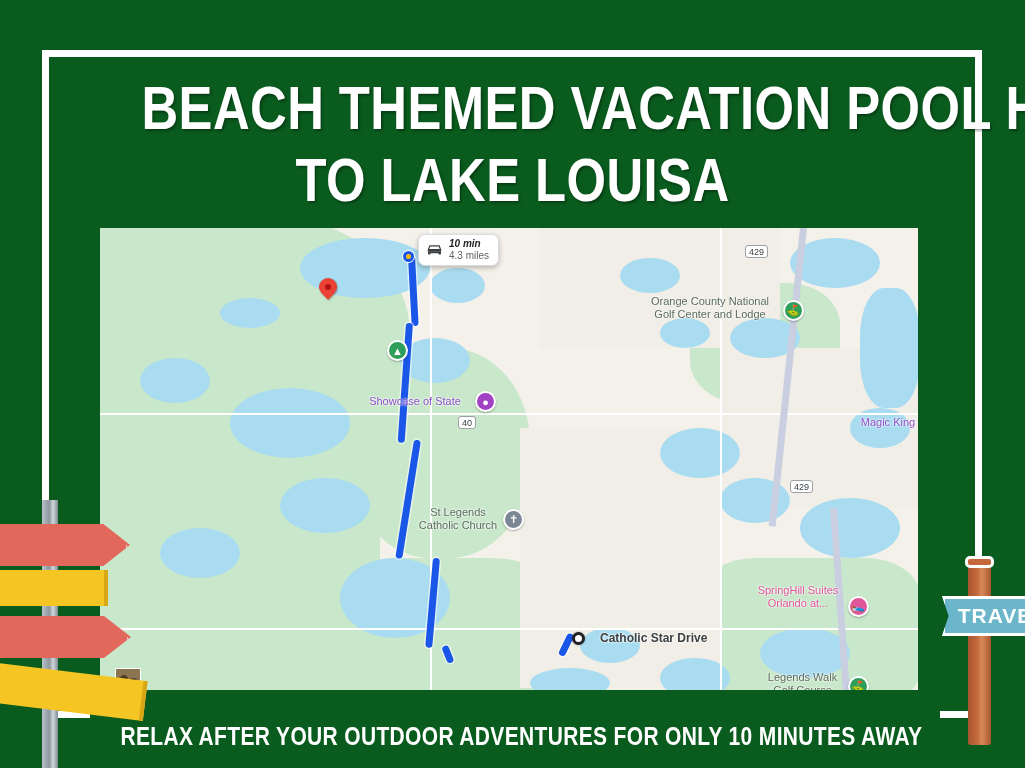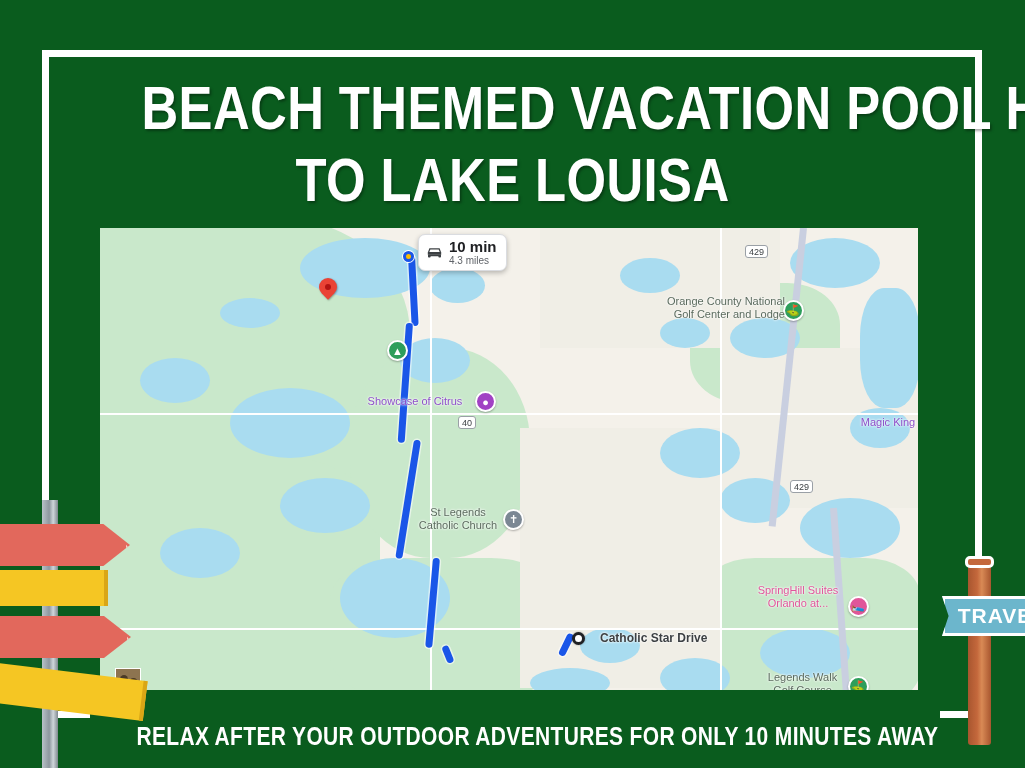--- a/index.html
+++ b/index.html
@@ -62,21 +62,21 @@
          box-shadow:0 0 0 1.5px rgba(255,255,255,.55);}
 
   .origin-dot{position:absolute;width:11px;height:11px;border-radius:50%;
       background:#fbbc04;border:3px solid #1a56e8;box-shadow:0 0 0 1px #fff;}
   .dest-dot{position:absolute;width:13px;height:13px;border-radius:50%;
       background:#fff;border:3px solid #202124;box-shadow:0 0 2px rgba(0,0,0,.4);}
 
   .badge{position:absolute;background:#fff;border:1px solid #dadce0;border-radius:7px;
       padding:4px 9px 4px 7px;display:flex;align-items:center;gap:6px;
       box-shadow:0 2px 5px rgba(0,0,0,.25);z-index:5;}
-  .badge .bt{font-size:15px;font-weight:700;color:#202124;line-height:1.05;}
+  .badge .bt{font-size:10px;font-weight:700;color:#202124;line-height:1.05;font-style:italic;}
   .badge .bs{font-size:10px;color:#5f6368;line-height:1.1;}
   .badge svg{display:block;}
 
   .thumb{position:absolute;left:15px;top:440px;width:26px;height:25px;
      background:linear-gradient(145deg,#6b5338 0%,#b79a6e 35%,#dfd0b2 55%,#8d7450 75%,#55destroy 100%);
      background-color:#8d7450;border:1px solid #fff;overflow:hidden;z-index:9;}
   .thumb i{position:absolute;background:#4a3a26;border-radius:50%;}
 
   
   .lpost{position:absolute;left:0;top:500px;width:175px;height:268px;z-index:8;}
@@ -100,21 +100,21 @@
   .rsign{position:absolute;display:flex;align-items:center;justify-content:center;
      color:#fff;font-weight:700;font-size:21px;letter-spacing:1px;
      border:3px solid #fff;box-sizing:border-box;
      font-family:"Liberation Sans",sans-serif;}
   .rsign.travel{left:12px;top:36px;width:110px;height:40px;background:#6cb6cc;
      clip-path:polygon(0 0,100% 0,100% 100%,0 100%,6% 50%);padding-left:10px;}
   .rsign.time{left:-55px;top:100px;width:130px;height:42px;background:#f0a33c;
      clip-path:polygon(14% 0,100% 0,100% 100%,14% 100%,0 50%);padding-left:14px;}
 
   
-  .footer{position:absolute;left:60px;top:722px;width:905px;text-align:left;z-index:12;}
+  .footer{position:absolute;left:44px;top:722px;width:905px;text-align:left;z-index:12;}
   .footer span{color:#ffffff;font-weight:700;font-size:25px;letter-spacing:.4px;
      font-family:"Liberation Sans Narrow","Liberation Sans",sans-serif;
      transform:scaleX(.84);display:inline-block;white-space:nowrap;}
 </style>
 </head>
 <body>
 
 <div class="stage">
 
   <div class="mapwrap">
@@ -180,24 +180,24 @@
     <div class="poi church" style="left:403px;top:281px;">✝</div>
     <div class="poi hotel" style="left:748px;top:368px;">🛌</div>
     <div class="poi golf" style="left:748px;top:448px;">⛳</div>
 
     <div class="shield" style="left:645px;top:17px;"><span>429</span></div>
     <div class="shield" style="left:358px;top:188px;"><span>40</span></div>
     <div class="shield" style="left:690px;top:252px;"><span>429</span></div>
 
 
     <div class="lbl purple" style="left:255px;top:167px;width:120px;">
-      <div>Showcase of Citrus</div>
-    </div>
-
-    <div class="lbl" style="left:535px;top:67px;width:150px;text-align:right;">
+      <div>Showcase of State</div>
+    </div>
+
+    <div class="lbl" style="left:535px;top:67px;width:150px;">
       <div>Orange County National</div>
       <div>Golf Center and Lodge</div>
     </div>
 
     <div class="lbl" style="left:313px;top:278px;width:90px;">
       <div>St Legends</div>
       <div>Catholic Church</div>
     </div>
 
     <div class="lbl pink" style="left:648px;top:356px;width:100px;">

